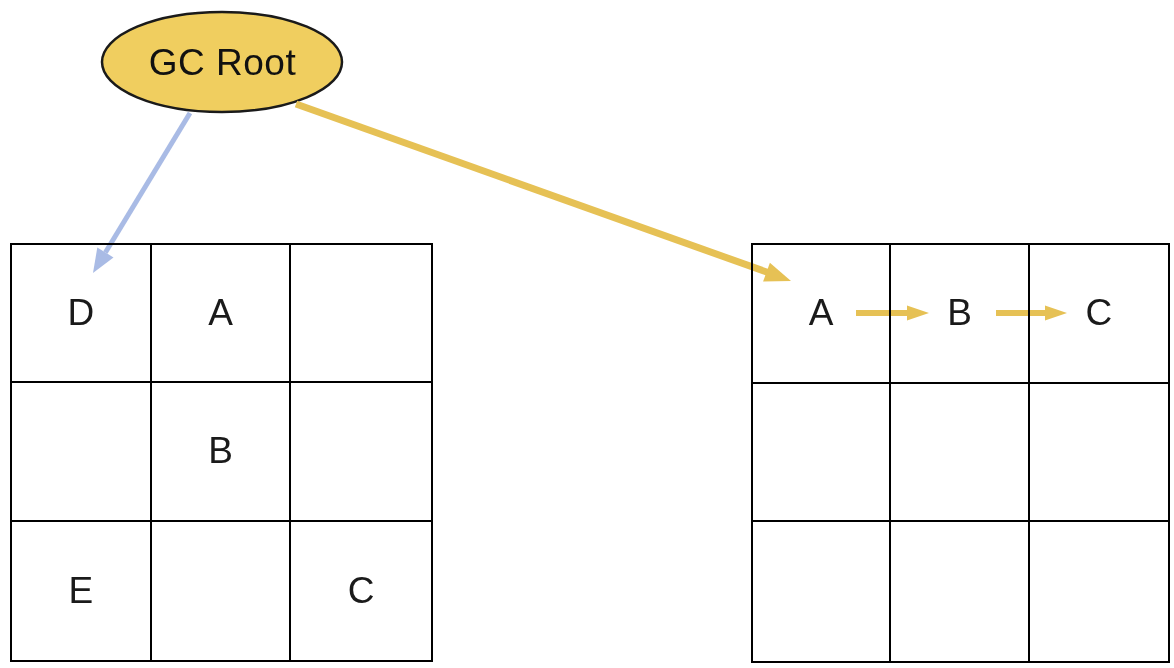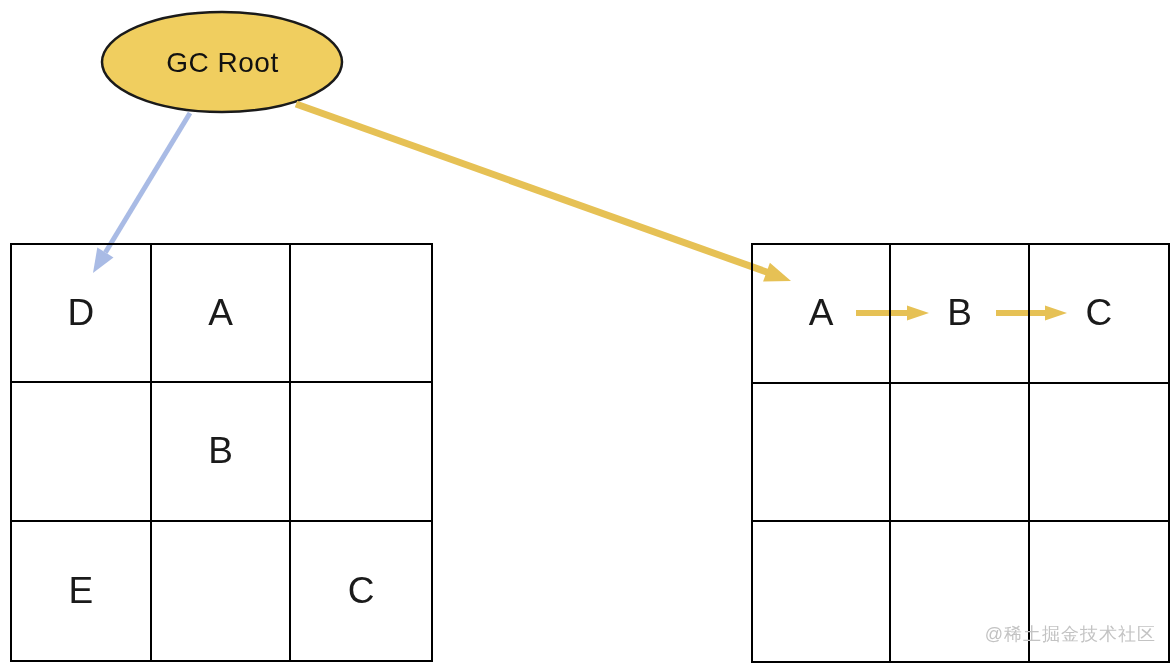--- a/index.html
+++ b/index.html
@@ -29,21 +29,21 @@
   }
   .gc-root-label {
     position: absolute;
     left: 102px;
     top: 13px;
     width: 241px;
     height: 99px;
     display: flex;
     align-items: center;
     justify-content: center;
-    font-size: 28px;
+    font-size: 37px;
     color: #111111;
     letter-spacing: 0.5px;
   }
   .heap-grid {
     position: absolute;
     display: grid;
     grid-template-columns: repeat(3, 1fr);
     grid-template-rows: repeat(3, 1fr);
     border: 2px solid #000000;
     box-sizing: border-box;
@@ -130,15 +130,14 @@
     <div class="cell">B</div>
     <div class="cell">C</div>
     <div class="cell"></div>
     <div class="cell"></div>
     <div class="cell"></div>
     <div class="cell"></div>
     <div class="cell"></div>
     <div class="cell"></div>
   </div>
 
-  <div class="watermark">@稀土掘金技术社区</div>
 
 </div>
 
 </body></html>

